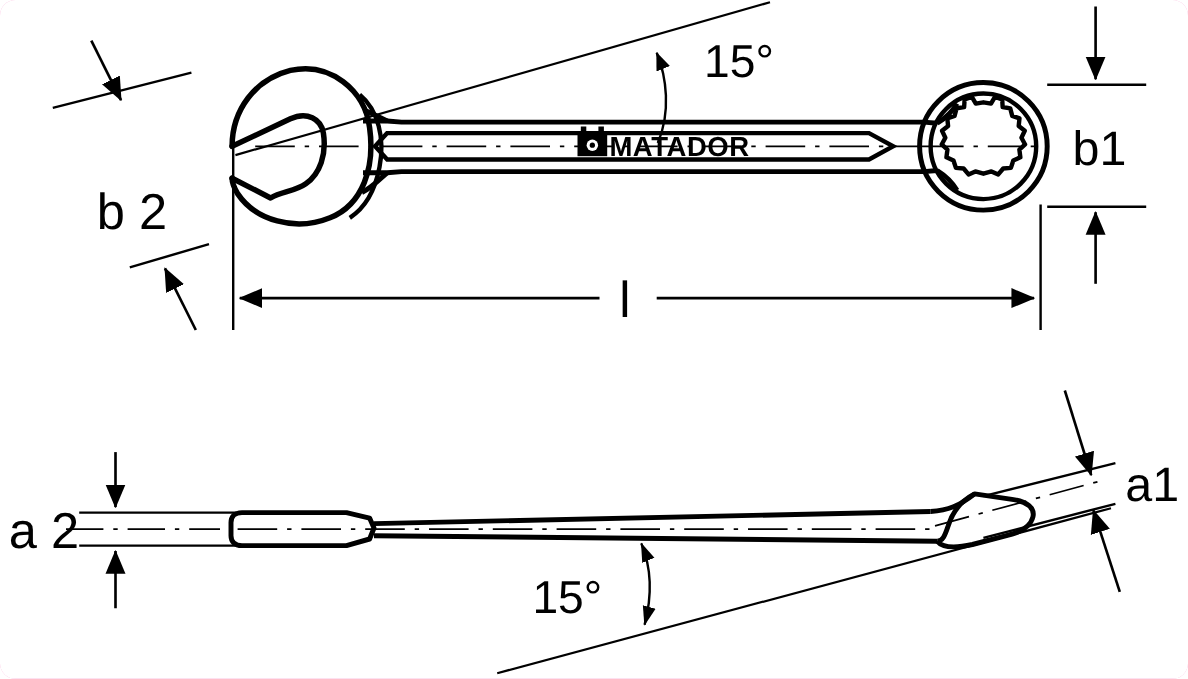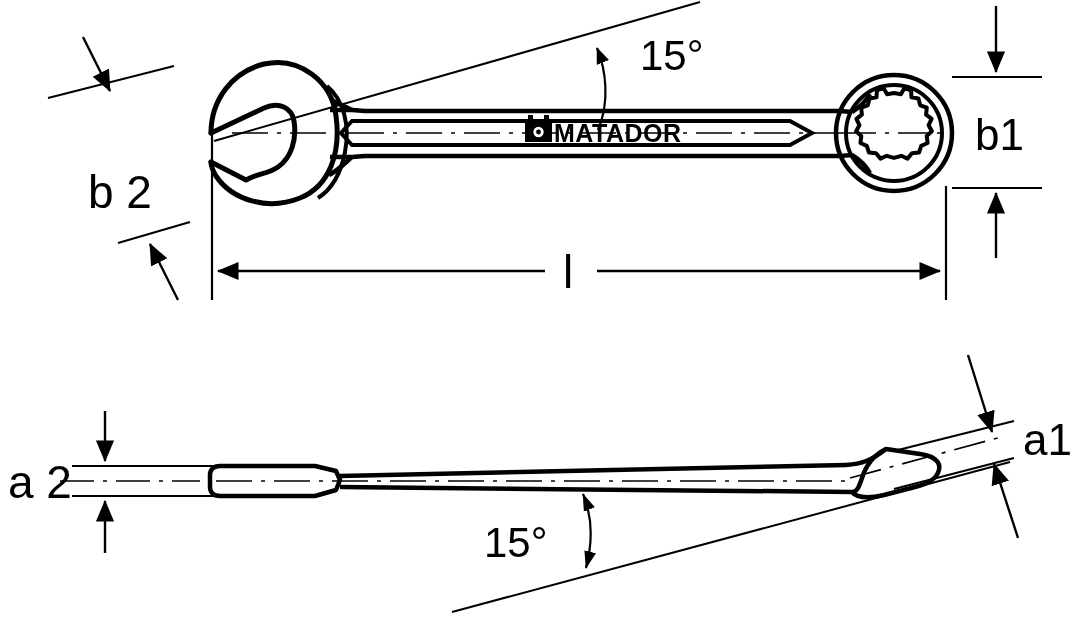--- a/index.html
+++ b/index.html
@@ -9,20 +9,21 @@
   }
   body {
     font-family: "Liberation Sans", sans-serif;
   }
   #drawing-root {
     position: relative;
     width: 1080px;
     height: 617px;
     background: #f9a8d4;
     overflow: hidden;
+    border-radius: 14px;
   }
   #drawing-svg {
     display: block;
     width: 1080px;
     height: 617px;
   }
   .dim-label {
     font-family: "Liberation Sans", sans-serif;
     font-weight: 400;
     fill: #000000;

